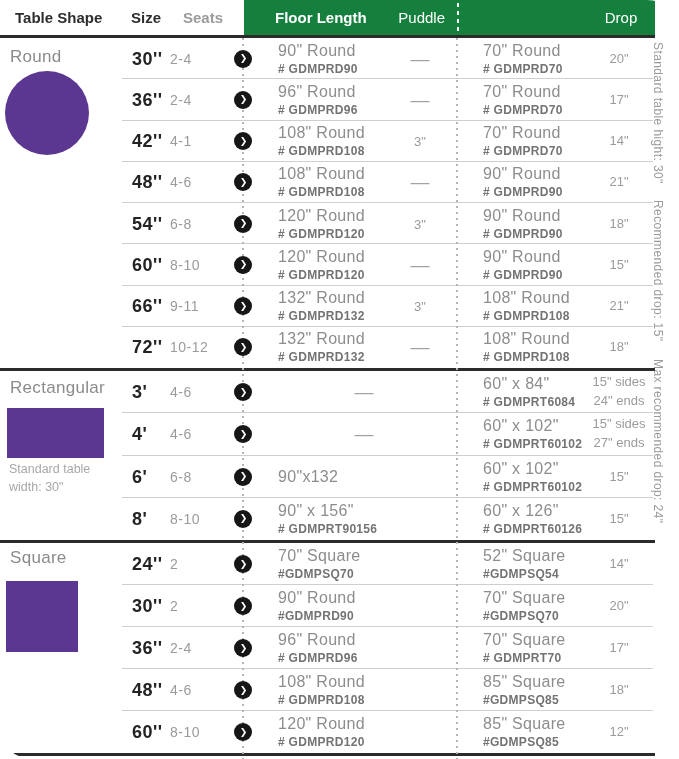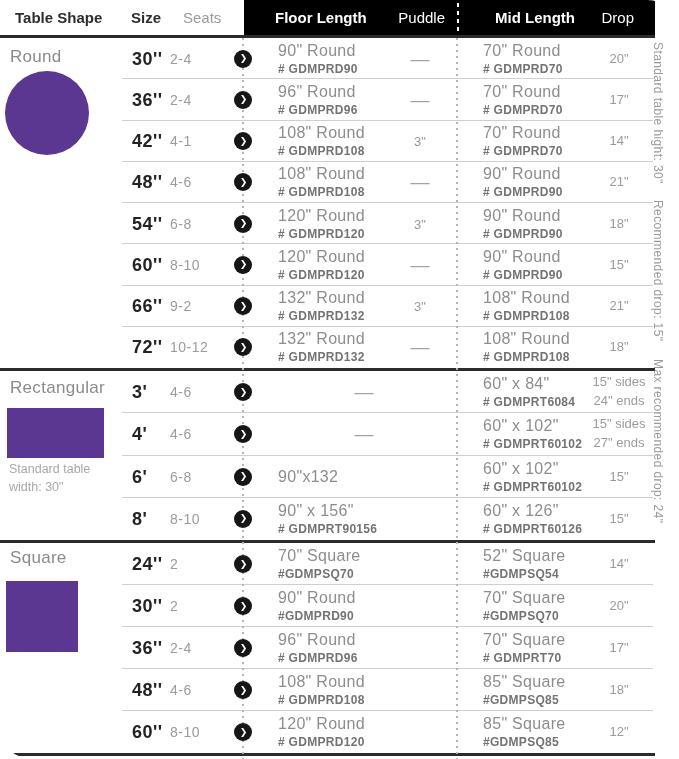--- a/index.html
+++ b/index.html
@@ -1,21 +1,21 @@
 <!DOCTYPE html>
 <html><head>
 <meta charset="utf-8">
 <style>
   html,body{margin:0;padding:0;background:#ffffff;}
   body{font-family:"Liberation Sans","DejaVu Sans",sans-serif;}
   .sheet{position:relative;width:679px;height:759px;background:#fff;overflow:hidden;border-radius:32px;}
 
   
   .hdr-label{position:absolute;top:0;height:35px;line-height:35px;font-size:15px;color:#2d2d2d;font-weight:700;}
-  .hdr-label.light{color:#9b9b9b;font-weight:400;}
+  .hdr-label.light{color:#9b9b9b;font-weight:700;}
   .band{position:absolute;left:244px;top:0;width:411px;height:35px;background:#4f2b7e;}
   .band span{position:absolute;top:0;height:35px;line-height:35px;color:#fff;font-size:15px;}
   .band .b-bold{font-weight:700;}
   .band-sep{position:absolute;left:213px;top:3px;bottom:3px;width:2px;
     background:repeating-linear-gradient(to bottom,#fff 0 4px,transparent 4px 8px);}
 
   
   .divider{position:absolute;left:0;width:655px;height:3px;background:#2b2b2b;}
   .dotline{position:absolute;top:38px;bottom:0;width:2px;z-index:1;
     background:repeating-linear-gradient(to bottom,#b5b5b5 0 2px,transparent 2px 6px);}
@@ -59,26 +59,25 @@
 </style>
 </head>
 <body>
 
 <div class="sheet">
 
   <span class="hdr-label" style="left:15px">Table Shape</span>
   <span class="hdr-label" style="left:131px">Size</span>
   <span class="hdr-label light" style="left:183px">Seats</span>
 
-  <div class="band" style="background: #000000;">
+  <div class="band" style="background: #15803d;">
     <span class="b-bold" style="left:31px">Floor Length</span>
     <span style="left:149px;width:52px;text-align:right">Puddle</span>
     <div class="band-sep"></div>
-    <span class="b-bold" style="left:251px">Mid Length</span>
-    <span style="left:340px;width:50px;text-align:right">Drop</span>
+    <span style="left:352px;width:50px;text-align:center">Drop</span>
   </div>
 
   <div class="divider" style="top: 35px; background: rgb(43, 43, 43);"></div>
   <div class="divider" style="top: 368px; background: rgb(43, 43, 43);"></div>
   <div class="divider" style="top: 540px; background: rgb(43, 43, 43);"></div>
   <div class="divider" style="top: 753px; background: rgb(43, 43, 43);"></div>
 
   <div class="dotline" style="left:242px"></div>
   <div class="dotline" style="left:456px"></div>
 
@@ -203,21 +202,21 @@
           <div class="cell c-mid prod">
             <span class="main">90" Round</span>
             <span class="part"># GDMPRD90</span>
           </div>
           <div class="cell c-drop">
             <span>15"</span>
           </div>
         </div>
         <div class="row">
           <span class="cell c-size">66''</span>
-          <span class="cell c-seats">9-2</span>
+          <span class="cell c-seats">9-11</span>
           <span class="arrow">
             <span class="glyph">❯</span>
           </span>
           <div class="cell c-floor prod">
             <span class="main">132" Round</span>
             <span class="part"># GDMPRD132</span>
           </div>
           <span class="cell c-puddle">3"</span>
           <div class="cell c-mid prod">
             <span class="main">108" Round</span>

